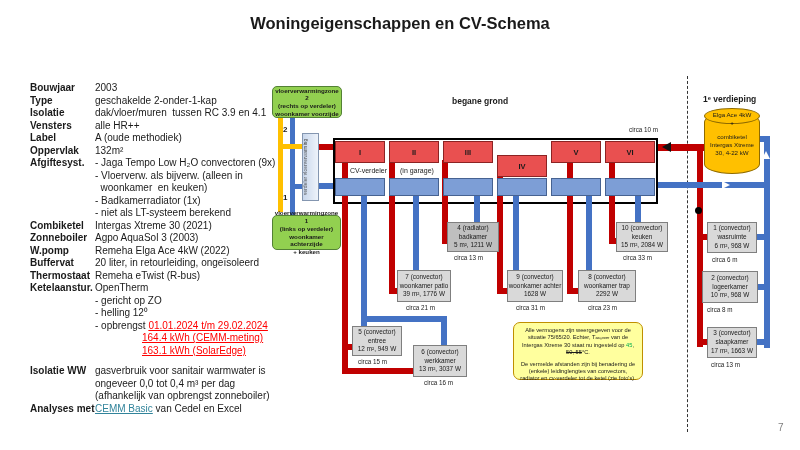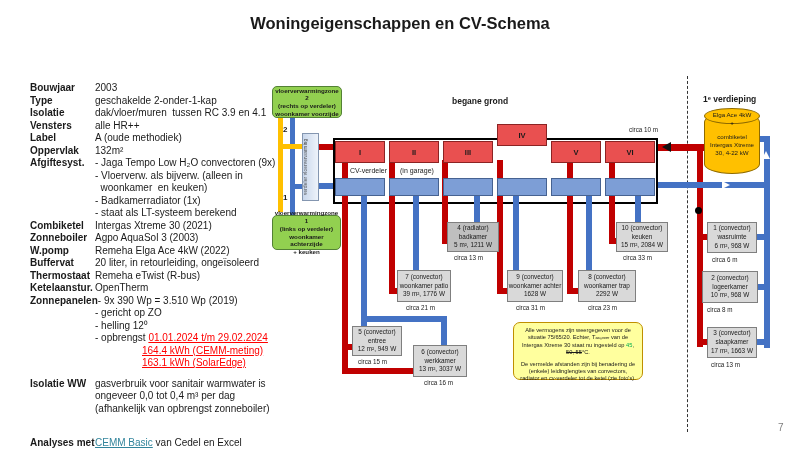--- a/index.html
+++ b/index.html
@@ -9,21 +9,21 @@
   
   .title{left:0;top:14px;width:800px;text-align:center;font-size:16.5px;font-weight:bold;}
   
   .props{left:30px;top:82px;width:245px;font-size:10px;line-height:12.5px;}
   .prow{display:flex;white-space:pre;}
   .plabel{flex:0 0 65px;font-weight:bold;}
   .pval{white-space:pre;}
   .redtxt{color:#FF0000;text-decoration:underline;}
   .indent{padding-left:47px;}
   .mt1{margin-top:8px;}
-  .mt2{margin-top:22px;align-items:center;}
+  .mt2{margin-top:0;align-items:center;}
   .link{color:#31849B;text-decoration:underline;cursor:pointer;}
   
   .pipe{z-index:1;}
   .pr{background:#C00000;}
   .pb{background:#4472C4;}
   .py{background:#FFC000;}
   
   .gbox{z-index:2;background:#92D050;border:1.2px solid #538135;border-radius:5px;
         font-size:6.2px;line-height:1.25;font-weight:bold;text-align:center;
         display:flex;flex-direction:column;justify-content:center;}
@@ -73,28 +73,27 @@
     <div class="prow"><span class="plabel">Bouwjaar</span><span class="pval">2003</span></div>
     <div class="prow"><span class="plabel">Type</span><span class="pval">geschakelde 2-onder-1-kap</span></div>
     <div class="prow"><span class="plabel">Isolatie</span><span class="pval">dak/vloer/muren  tussen RC 3.9 en 4.1</span></div>
     <div class="prow"><span class="plabel">Vensters</span><span class="pval">alle HR++</span></div>
     <div class="prow"><span class="plabel">Label</span><span class="pval">A (oude methodiek)</span></div>
     <div class="prow"><span class="plabel">Oppervlak</span><span class="pval">132m²</span></div>
     <div class="prow"><span class="plabel">Afgiftesyst.</span><span class="pval">- Jaga Tempo Low H₂O convectoren (9x)</span></div>
     <div class="prow"><span class="plabel"></span><span class="pval">- Vloerverw. als bijverw. (alleen in</span></div>
     <div class="prow"><span class="plabel"></span><span class="pval">  woonkamer  en keuken)</span></div>
     <div class="prow"><span class="plabel"></span><span class="pval">- Badkamerradiator (1x)</span></div>
-    <div class="prow"><span class="plabel"></span><span class="pval">- staat als LT-systeem berekend</span></div>
+    <div class="prow"><span class="plabel"></span><span class="pval">- niet als LT-systeem berekend</span></div>
     <div class="prow"><span class="plabel">Combiketel</span><span class="pval">Intergas Xtreme 30 (2021)</span></div>
     <div class="prow"><span class="plabel">Zonneboiler</span><span class="pval">Agpo AquaSol 3 (2003)</span></div>
     <div class="prow"><span class="plabel">W.pomp</span><span class="pval">Remeha Elga Ace 4kW (2022)</span></div>
     <div class="prow"><span class="plabel">Buffervat</span><span class="pval">20 liter, in retourleiding, ongeïsoleerd</span></div>
     <div class="prow"><span class="plabel">Thermostaat</span><span class="pval">Remeha eTwist (R-bus)</span></div>
     <div class="prow"><span class="plabel">Ketelaanstur.</span><span class="pval">OpenTherm</span></div>
-    <div class="prow"><span class="plabel">Zonnepanelen</span><span class="pval">- 9x 390 Wp = 3.510 Wp (2019)</span></div>
     <div class="prow"><span class="plabel"></span><span class="pval">- gericht op ZO</span></div>
     <div class="prow"><span class="plabel"></span><span class="pval">- helling 12⁰</span></div>
     <div class="prow"><span class="plabel"></span><span class="pval"><span>- opbrengst </span><span class="redtxt">01.01.2024 t/m 29.02.2024</span></span></div>
     <div class="prow"><span class="plabel"></span><span class="pval redtxt indent">164.4 kWh (CEMM-meting)</span></div>
     <div class="prow"><span class="plabel"></span><span class="pval redtxt indent">163.1 kWh (SolarEdge)</span></div>
     <div class="prow mt1"><span class="plabel">Isolatie WW</span><span class="pval">gasverbruik voor sanitair warmwater is</span></div>
     <div class="prow"><span class="plabel"></span><span class="pval">ongeveer 0,0 tot 0,4 m³ per dag</span></div>
     <div class="prow"><span class="plabel"></span><span class="pval">(afhankelijk van opbrengst zonneboiler)</span></div>
     <div class="prow mt2"><span class="plabel">Analyses met</span><span class="pval"><span class="link">CEMM Basic</span><span> van Cedel en Excel</span></span></div>
   </div>
@@ -123,21 +122,21 @@
   </div>
 
   <div class="abs vbox" style="left:302px;top:133px;width:15px;height:66px;">verdeler vloerverwarming</div>
   <div class="abs pipe pr" style="left:317px;top:144px;width:16px;height:6px;"></div>
   <div class="abs pipe pb" style="left:317px;top:183px;width:16px;height:6px;"></div>
 
   <div class="abs cvbox" style="left:333px;top:138px;width:325px;height:66px;"></div>
   <div class="abs rseg" style="left:335px;top:141px;width:50px;height:22px;">I</div>
   <div class="abs rseg" style="left:389px;top:141px;width:50px;height:22px;">II</div>
   <div class="abs rseg" style="left:443px;top:141px;width:50px;height:22px;">III</div>
-  <div class="abs rseg" style="left:497px;top:124px;width:50px;height:22px;">IV</div>
+  <div class="abs rseg" style="left:497px;top:155px;width:50px;height:22px;">IV</div>
   <div class="abs rseg" style="left:551px;top:141px;width:50px;height:22px;">V</div>
   <div class="abs rseg" style="left:605px;top:141px;width:50px;height:22px;">VI</div>
   <div class="abs cvlabel" style="left:350px;top:167px;">CV-verdeler</div>
   <div class="abs cvlabel" style="left:400px;top:167px;">(in garage)</div>
   <div class="abs bseg" style="left:335px;top:178px;width:50px;height:18px;"></div>
   <div class="abs bseg" style="left:389px;top:178px;width:50px;height:18px;"></div>
   <div class="abs bseg" style="left:443px;top:178px;width:50px;height:18px;"></div>
   <div class="abs bseg" style="left:497px;top:178px;width:50px;height:18px;"></div>
   <div class="abs bseg" style="left:551px;top:178px;width:50px;height:18px;"></div>
   <div class="abs bseg" style="left:605px;top:178px;width:50px;height:18px;"></div>

